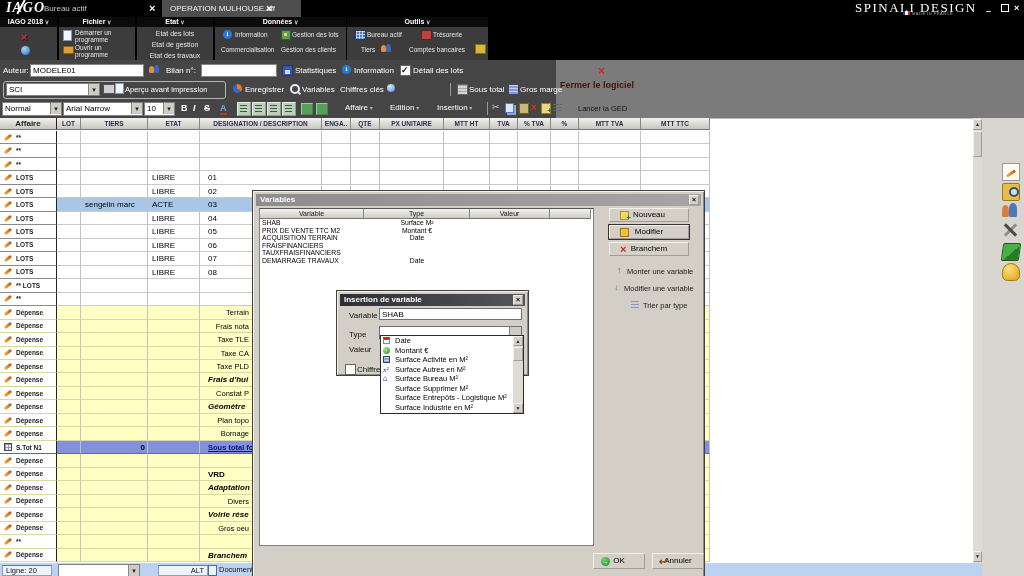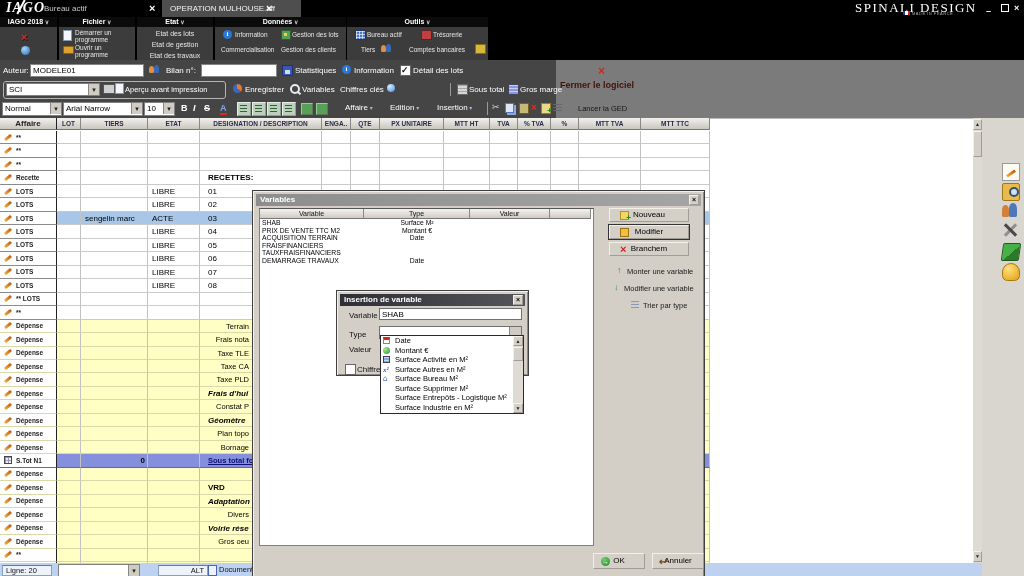--- a/index.html
+++ b/index.html
@@ -393,39 +393,20 @@
         <div class="tcell" style="width: 46px;"></div>
         <div class="tcell" style="width: 28px;"></div>
         <div class="tcell" style="width: 33px;"></div>
         <div class="tcell" style="width: 28px;"></div>
         <div class="tcell" style="width: 62px;"></div>
         <div class="tcell" style="width: 69px;"></div>
       </div>
       <div class="trow">
         <div class="tcell c-affaire" style="width: 57px;">
           <span class="edit-icon"></span>
-          <span>Recette</span>
-        </div>
-        <div class="tcell" style="width: 24px;"></div>
-        <div class="tcell tiers-cell" style="width: 67px;"></div>
-        <div class="tcell etat-cell" style="width: 52px;"></div>
-        <div class="tcell des-dlb" style="width: 122px;">RECETTES:</div>
-        <div class="tcell" style="width: 29px;"></div>
-        <div class="tcell" style="width: 29px;"></div>
-        <div class="tcell" style="width: 64px;"></div>
-        <div class="tcell" style="width: 46px;"></div>
-        <div class="tcell" style="width: 28px;"></div>
-        <div class="tcell" style="width: 33px;"></div>
-        <div class="tcell" style="width: 28px;"></div>
-        <div class="tcell" style="width: 62px;"></div>
-        <div class="tcell" style="width: 69px;"></div>
-      </div>
-      <div class="trow">
-        <div class="tcell c-affaire" style="width: 57px;">
-          <span class="edit-icon"></span>
           <span>LOTS</span>
         </div>
         <div class="tcell" style="width: 24px;"></div>
         <div class="tcell tiers-cell" style="width: 67px;"></div>
         <div class="tcell etat-cell" style="width: 52px;">LIBRE</div>
         <div class="tcell des-dl" style="width: 122px;">01</div>
         <div class="tcell" style="width: 29px;"></div>
         <div class="tcell" style="width: 29px;"></div>
         <div class="tcell" style="width: 64px;"></div>
         <div class="tcell" style="width: 46px;"></div>

